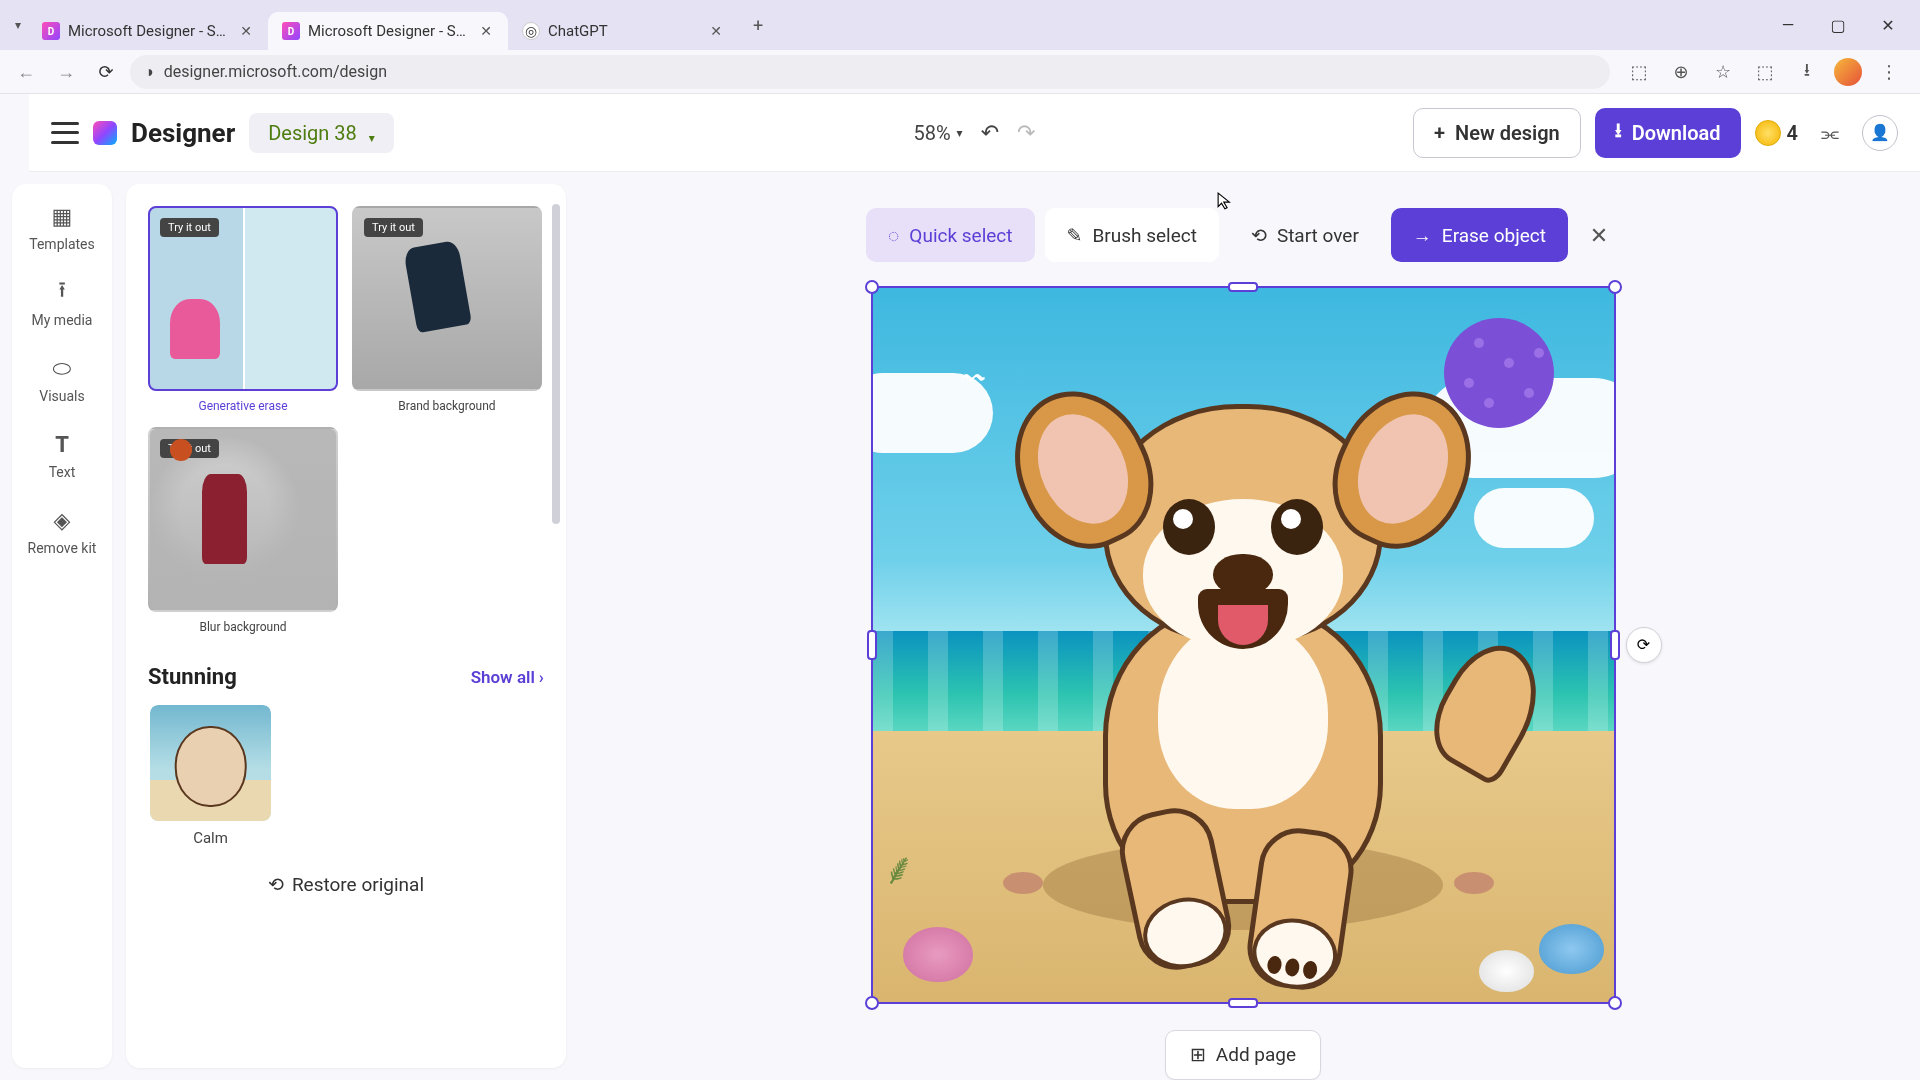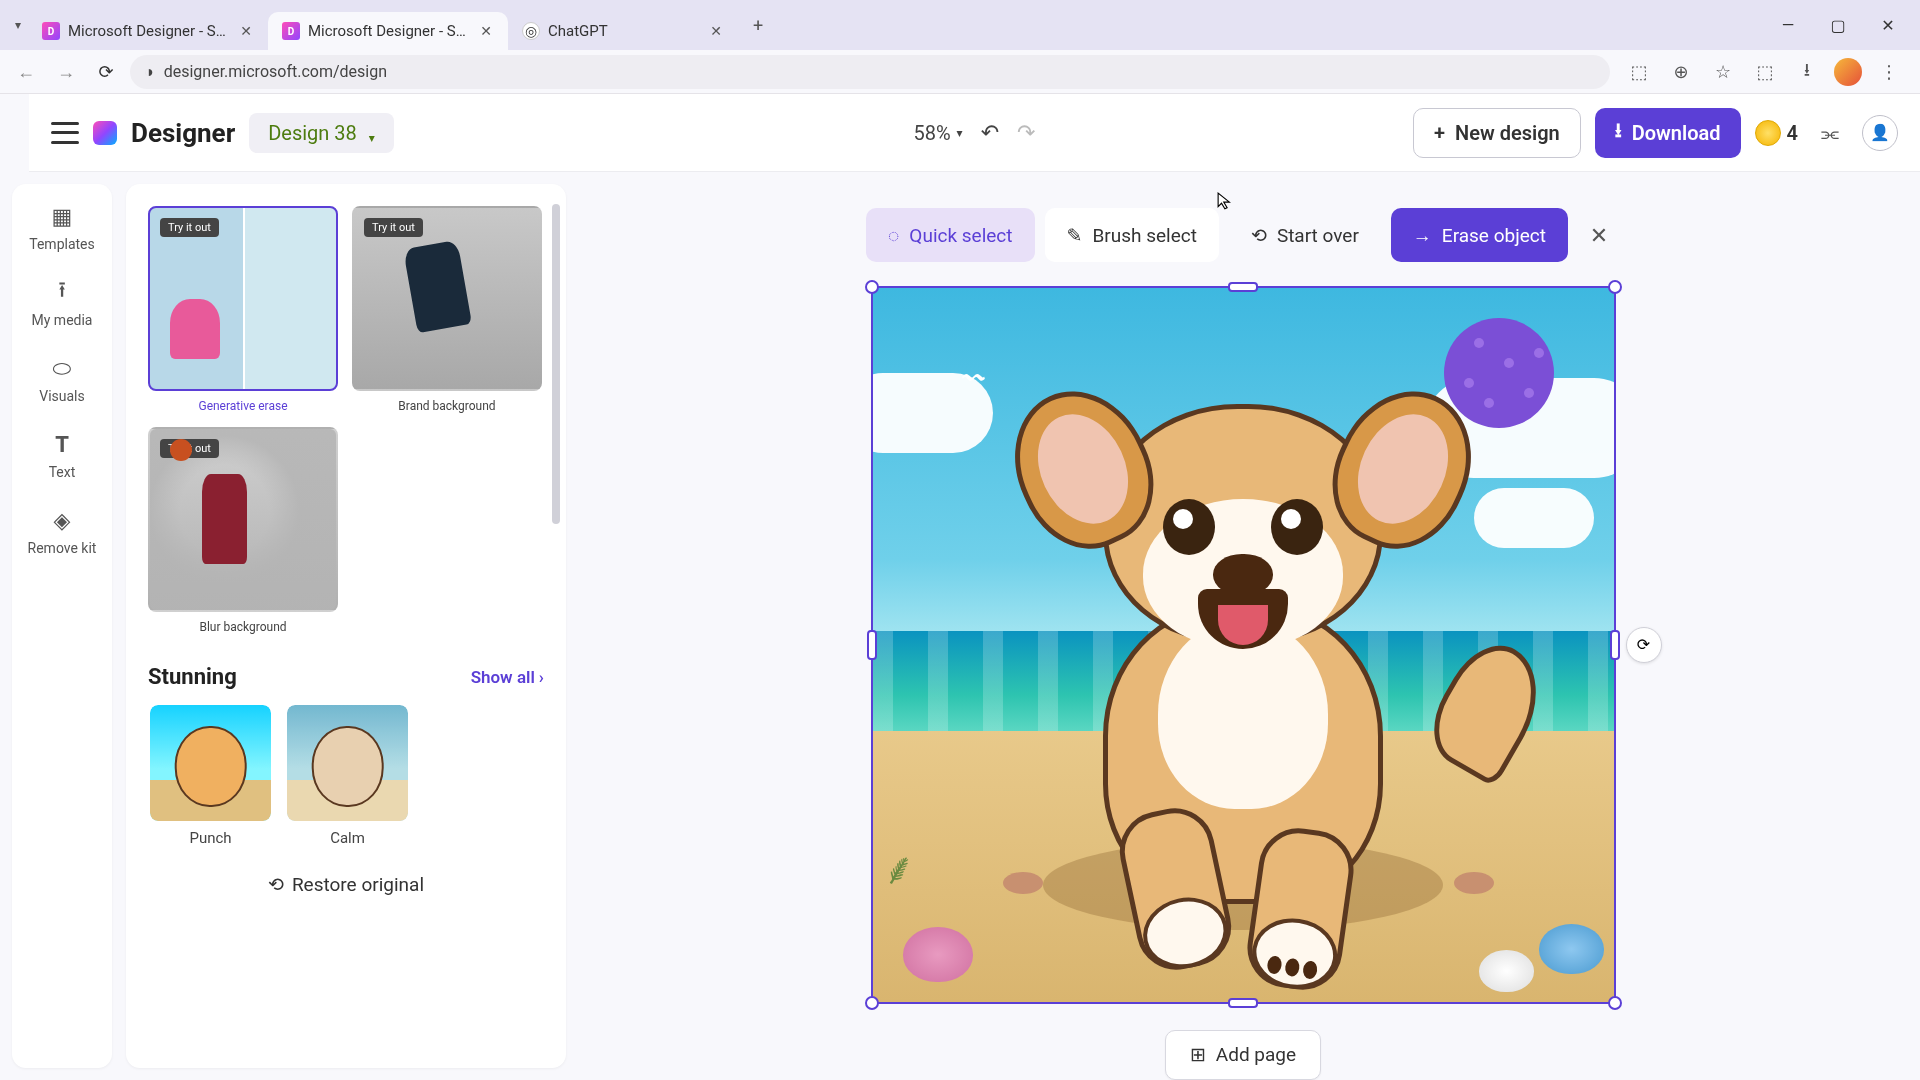--- a/index.html
+++ b/index.html
@@ -310,31 +310,20 @@
     </div>
 
     <div class="filters-head">
       <div class="filters-title">Stunning</div>
       <div class="showall">
         <span>Show all</span>
         <span>›</span>
       </div>
     </div>
     <div class="filter-row">
-      <div class="filter-card">
-        <div class="filter-thumb">
-          <span class="reco-badge">Recommended</span>
-          <div class="mini-scene punch">
-              <div class="ms-sky"></div>
-              <div class="ms-sand"></div>
-              <div class="ms-dog"></div>
-            </div>
-        </div>
-        <div class="filter-label">Punch</div>
-      </div>
       <div class="filter-card">
         <div class="filter-thumb">
           <span class="reco-badge">Recommended</span>
           <div class="mini-scene calm">
               <div class="ms-sky"></div>
               <div class="ms-sand"></div>
               <div class="ms-dog"></div>
             </div>
         </div>
         <div class="filter-label">Calm</div>

